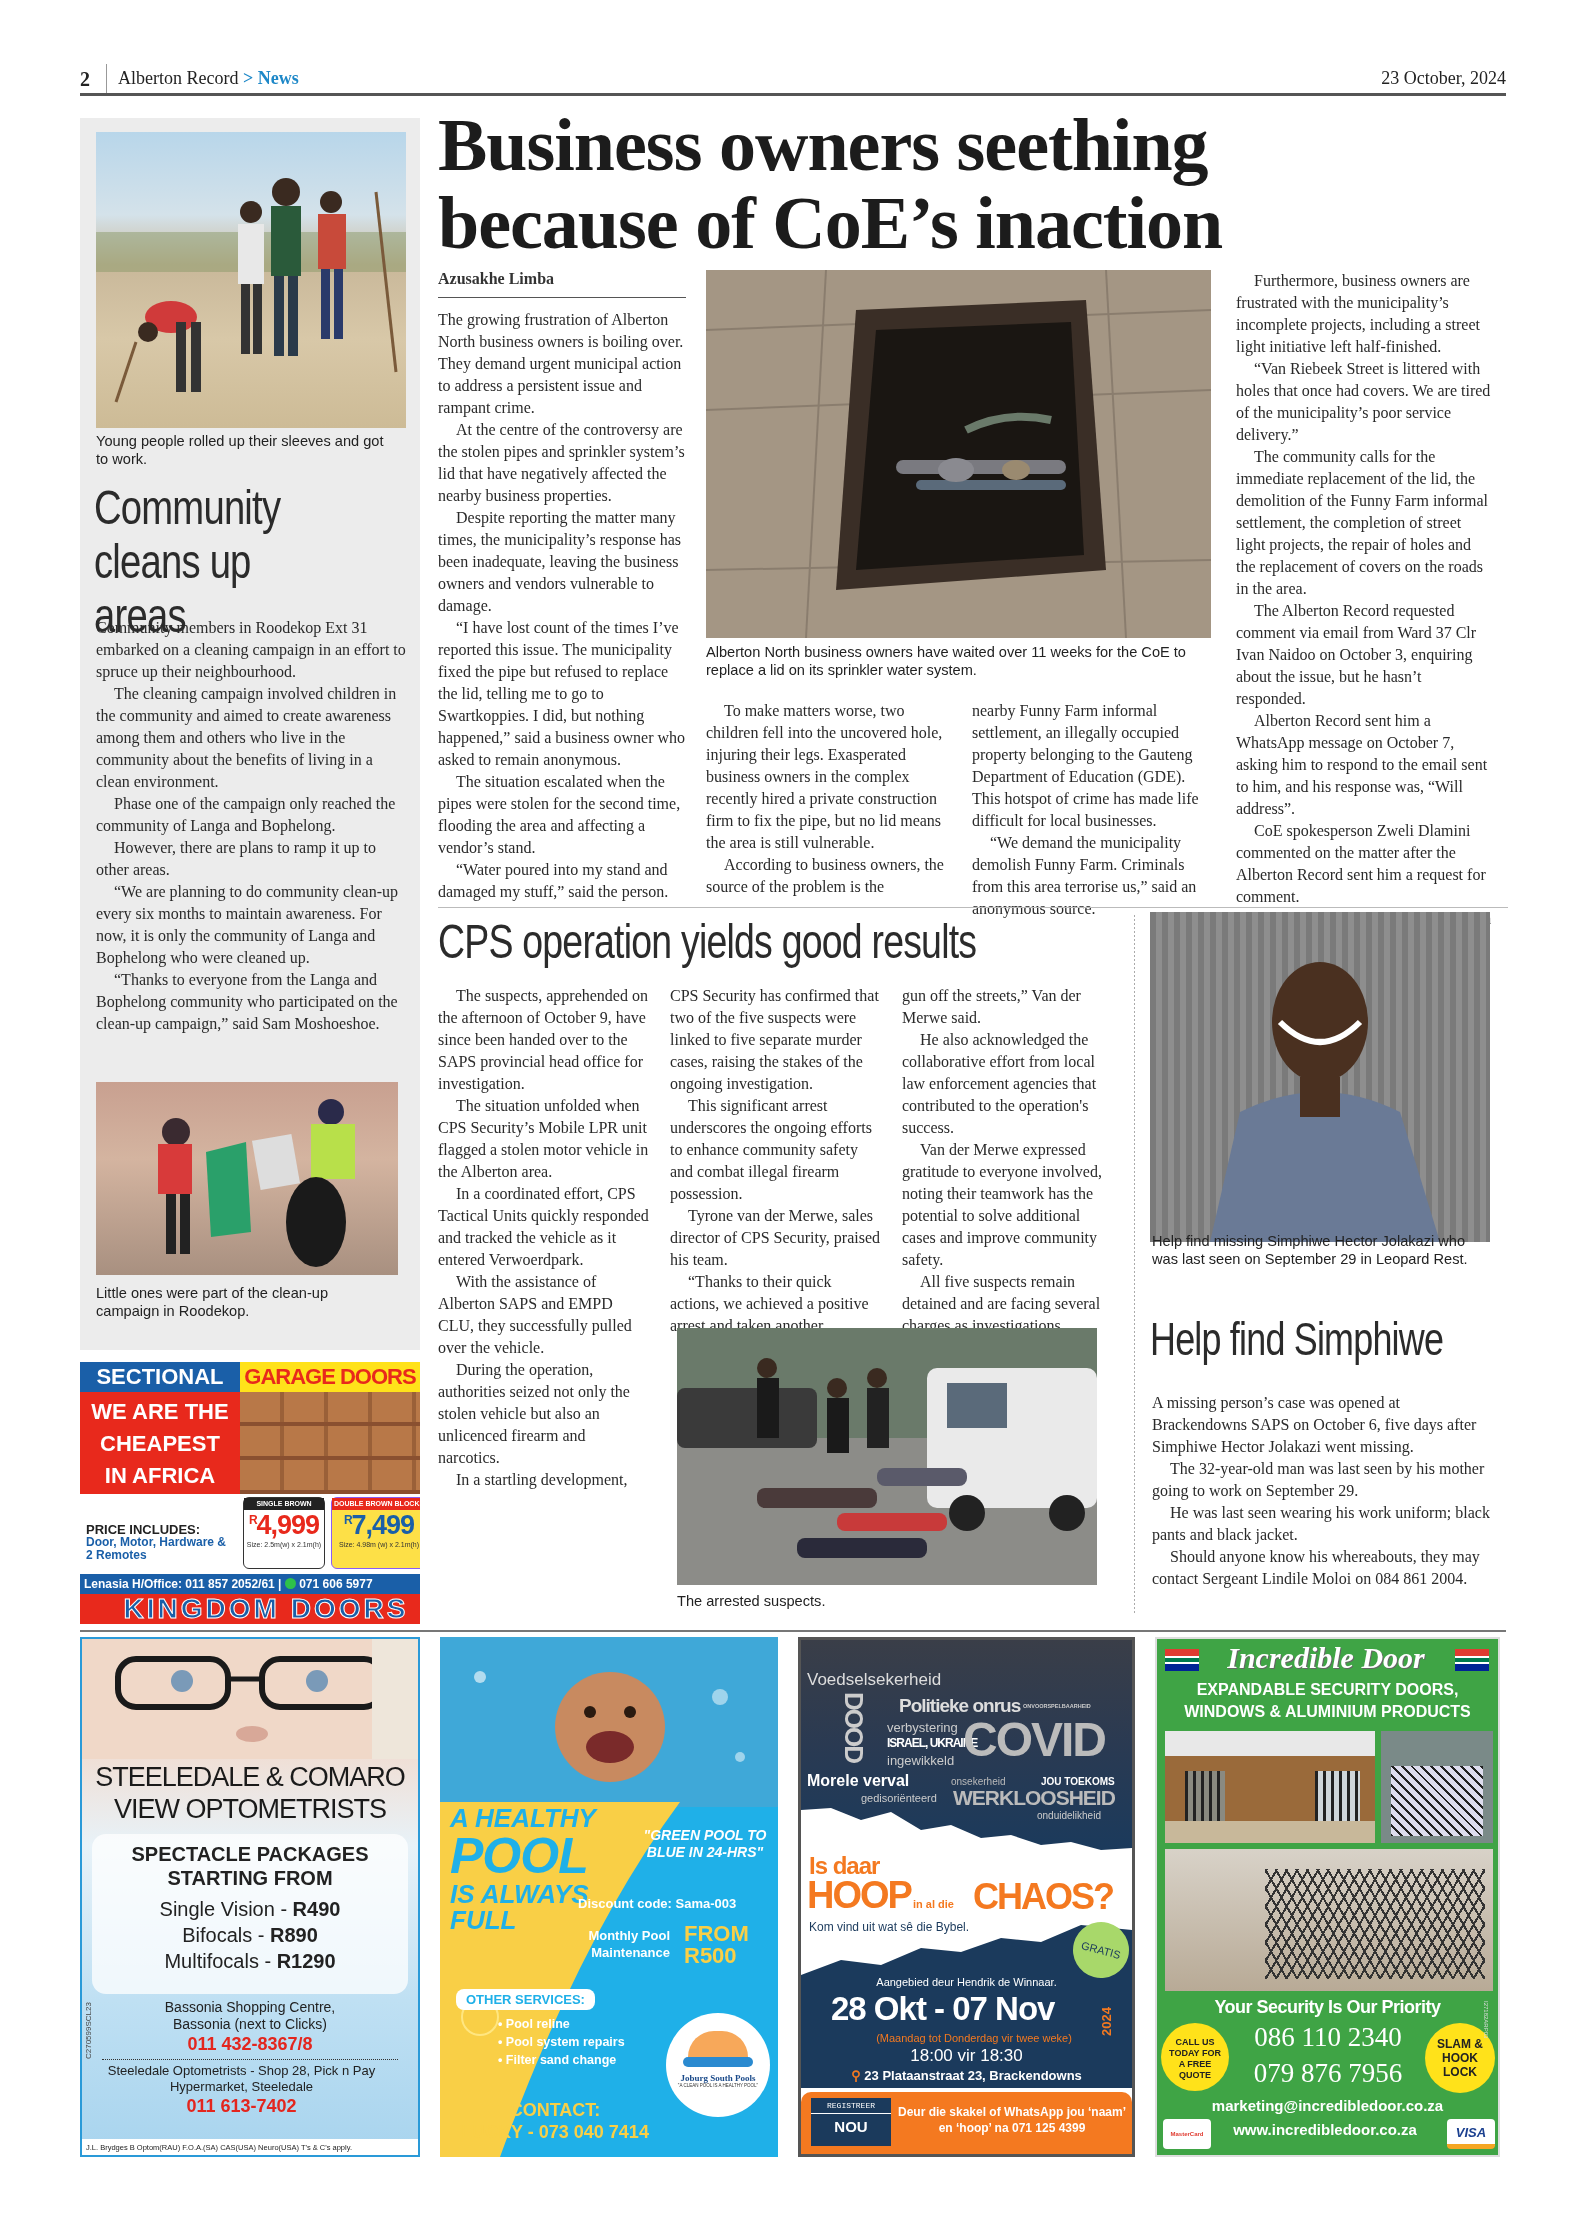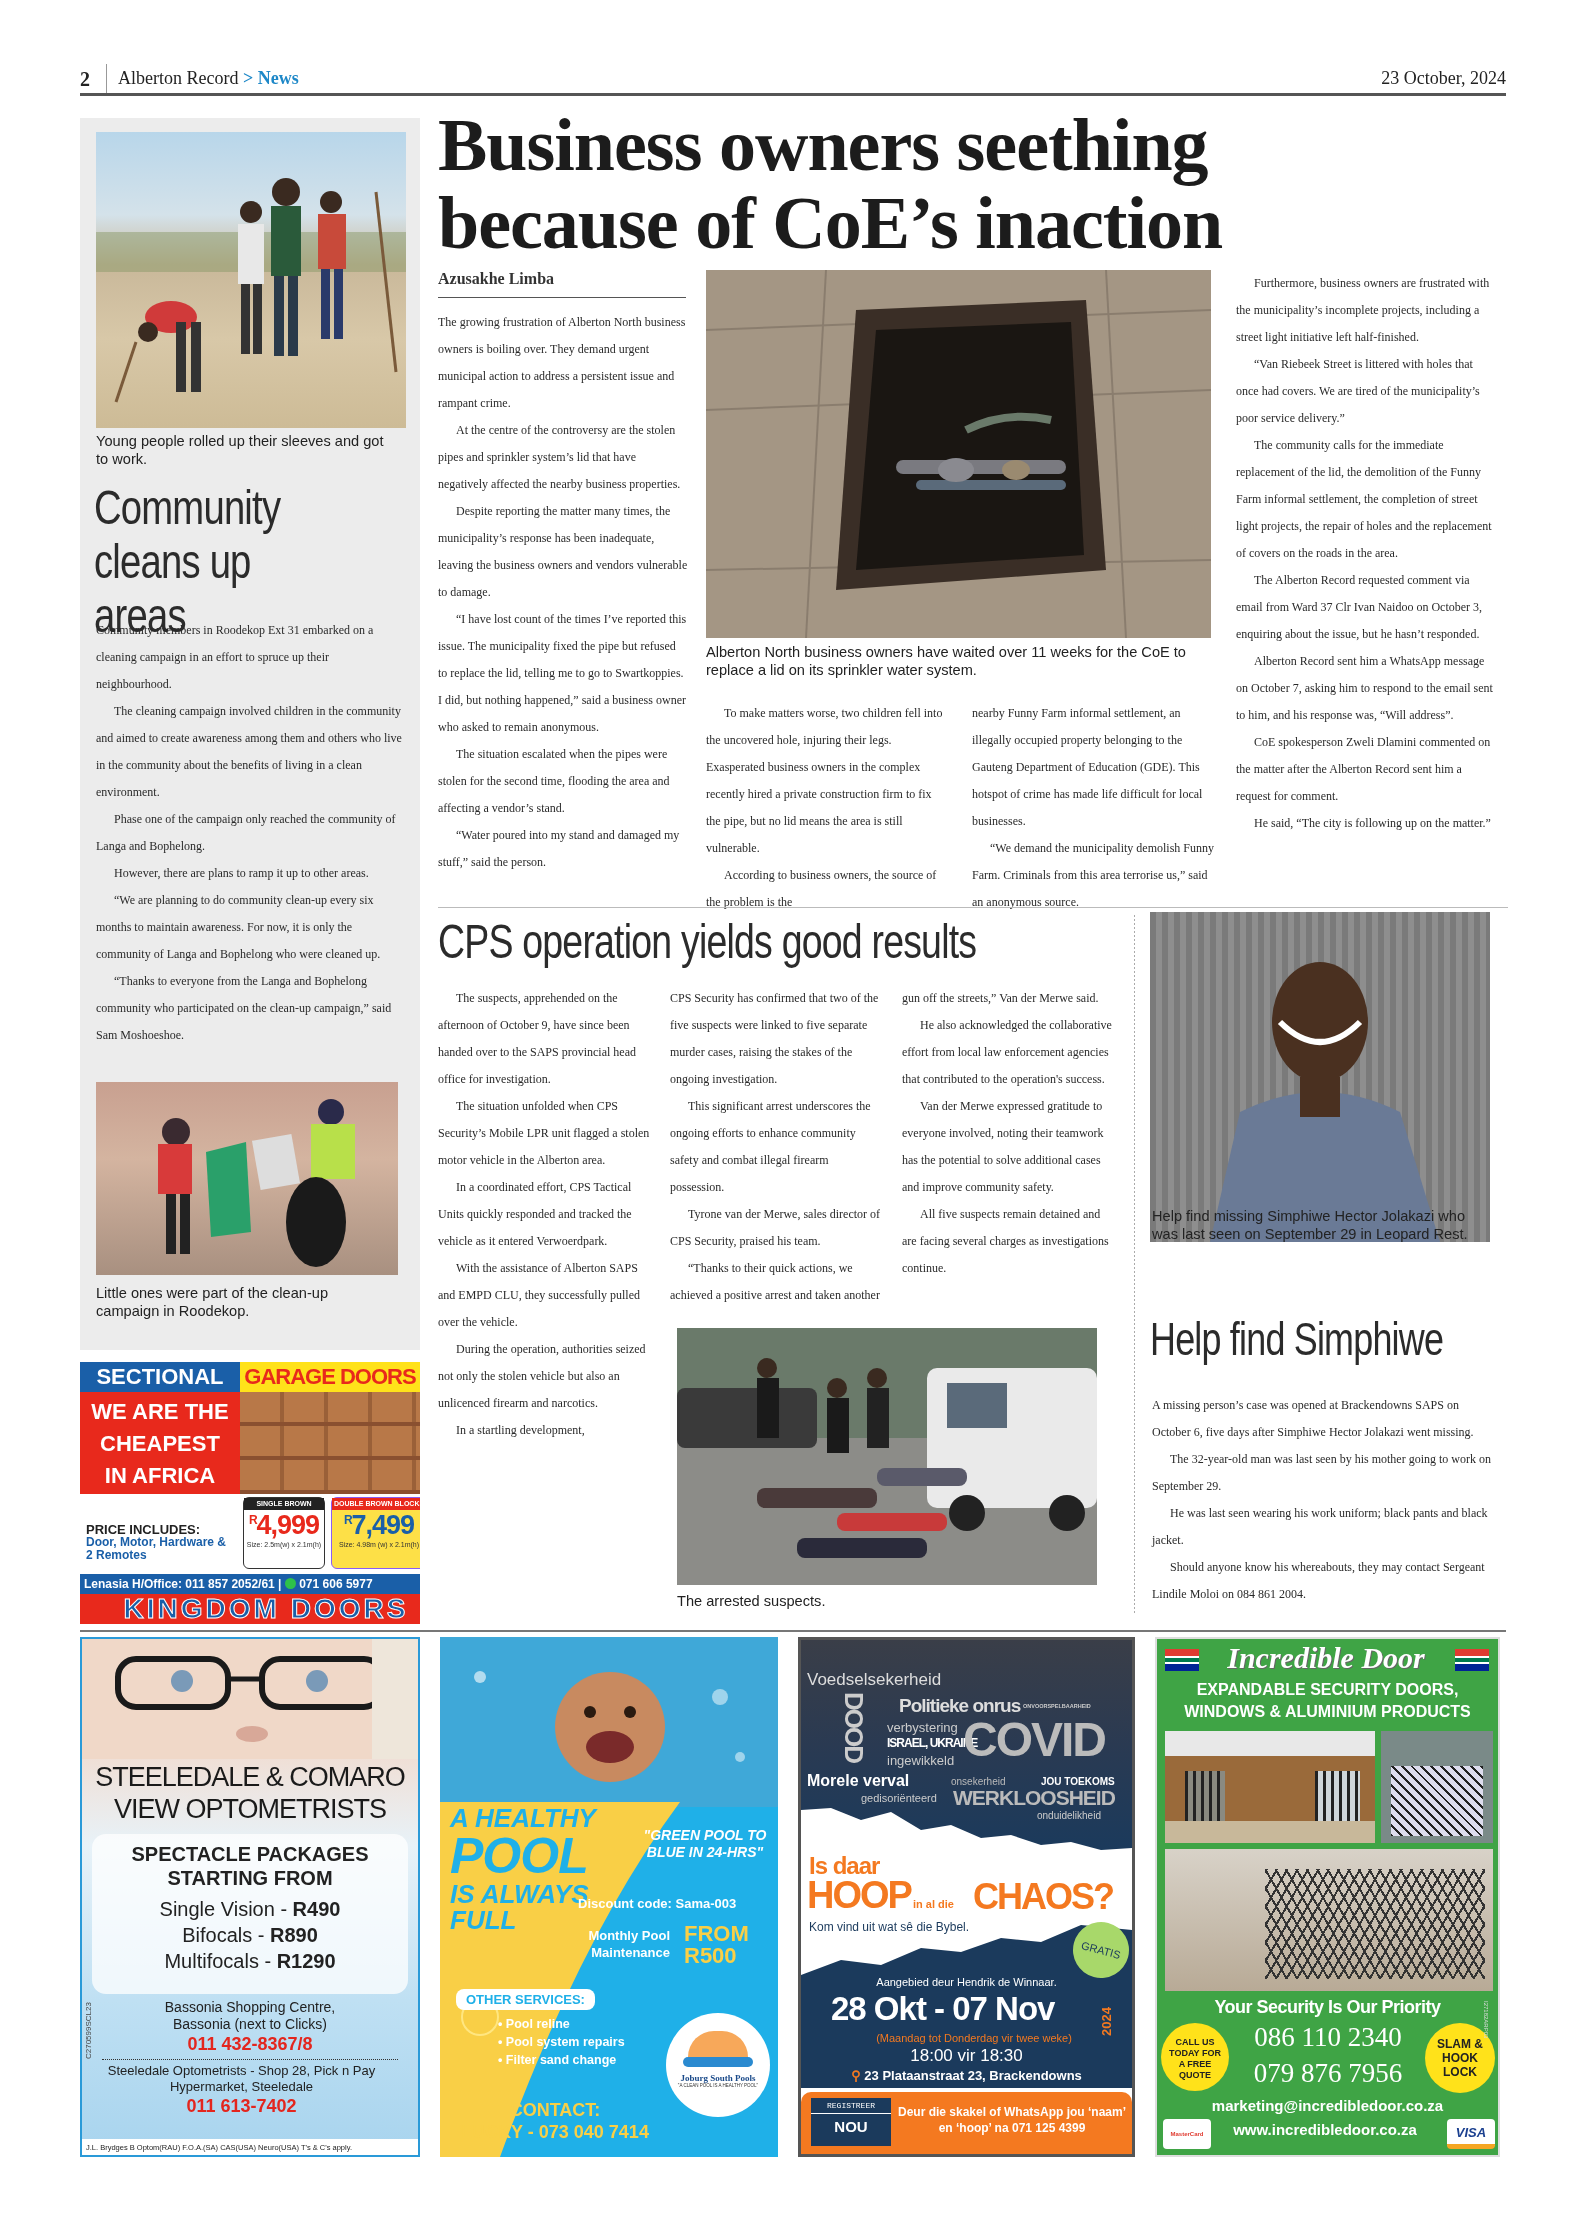--- a/index.html
+++ b/index.html
@@ -1,18 +1,18 @@
 <!DOCTYPE html>
 <html><head>
 <meta charset="utf-8">
 <style>
 *{box-sizing:border-box;margin:0;padding:0}
 body{width:1572px;height:2224px;background:#fff;position:relative;font-family:"Liberation Serif",serif;color:#222;overflow:hidden}
 .abs{position:absolute}
-.body-text{font-family:"Liberation Serif",serif;font-size:12px;line-height:27px;color:#2a2a2a}
+.body-text{font-family:"Liberation Serif",serif;font-size:16px;line-height:22px;color:#2a2a2a}
 .body-text p{text-indent:18px}
 .body-text p.first{text-indent:0}
 .caption{font-family:"Liberation Sans",sans-serif;font-size:14.6px;line-height:18px;color:#222}
 .cond{font-family:"Liberation Sans",sans-serif;transform-origin:left top;letter-spacing:-1px}
 .photo{overflow:hidden}
 
 .hdr{left:80px;top:64px;width:1426px;height:30px;font-family:"Liberation Serif",serif}
 .hdr .pg{position:absolute;left:0;top:4px;font-size:20px;font-weight:bold}
 .hdr .sep{position:absolute;left:26px;top:0;width:1px;height:30px;background:#999}
 .hdr .pub{position:absolute;left:38px;top:4px;font-size:18px}
@@ -181,21 +181,21 @@
 <div class="abs vdiv" style="left:1134px;top:915px;height:700px"></div>
 
 <div class="abs photo" style="left:1150px;top:912px;width:340px;height:330px;background:repeating-linear-gradient(90deg,#7a7a7a 0 6px,#8e8e8e 6px 12px)">
   <svg width="340" height="330">
     <ellipse cx="170" cy="110" rx="48" ry="60" fill="#4a3020"></ellipse>
     <path d="M130 110 Q170 150 210 110" stroke="#fff" stroke-width="6" fill="none"></path>
     <path d="M60 330 L90 200 Q170 160 250 200 L290 330 Z" fill="#6a7a96"></path>
     <rect x="150" y="165" width="40" height="40" fill="#4a3020"></rect>
   </svg>
 </div>
-<div class="abs caption" style="left:1152px;top:1207px;width:335px">Help find missing Simphiwe Hector Jolakazi who was last seen on September 29 in Leopard Rest.</div>
+<div class="abs caption" style="left:1152px;top:1232px;width:335px">Help find missing Simphiwe Hector Jolakazi who was last seen on September 29 in Leopard Rest.</div>
 <div class="abs cond" style="left:1150px;top:1312px;font-size:46px;line-height:54px;color:#2b2b2b;transform:scaleX(.78);width:450px;white-space:nowrap">Help find Simphiwe</div>
 <div class="abs body-text" style="left:1152px;top:1392px;width:340px">
   <p class="first">A missing person’s case was opened at Brackendowns SAPS on October 6, five days after Simphiwe Hector Jolakazi went missing.</p>
   <p>The 32-year-old man was last seen by his mother going to work on September 29.</p>
   <p>He was last seen wearing his work uniform; black pants and black jacket.</p>
   <p>Should anyone know his whereabouts, they may contact Sergeant Lindile Moloi on 084 861 2004.</p>
 </div>
 
 <div class="abs" style="left:80px;top:1362px;width:340px;height:262px;font-family:'Liberation Sans',sans-serif;overflow:hidden">
   <div class="abs" style="left:0;top:0;width:160px;height:30px;background:#1a5fa8;color:#fff;font-weight:bold;font-size:22px;text-align:center;line-height:30px">SECTIONAL</div>

